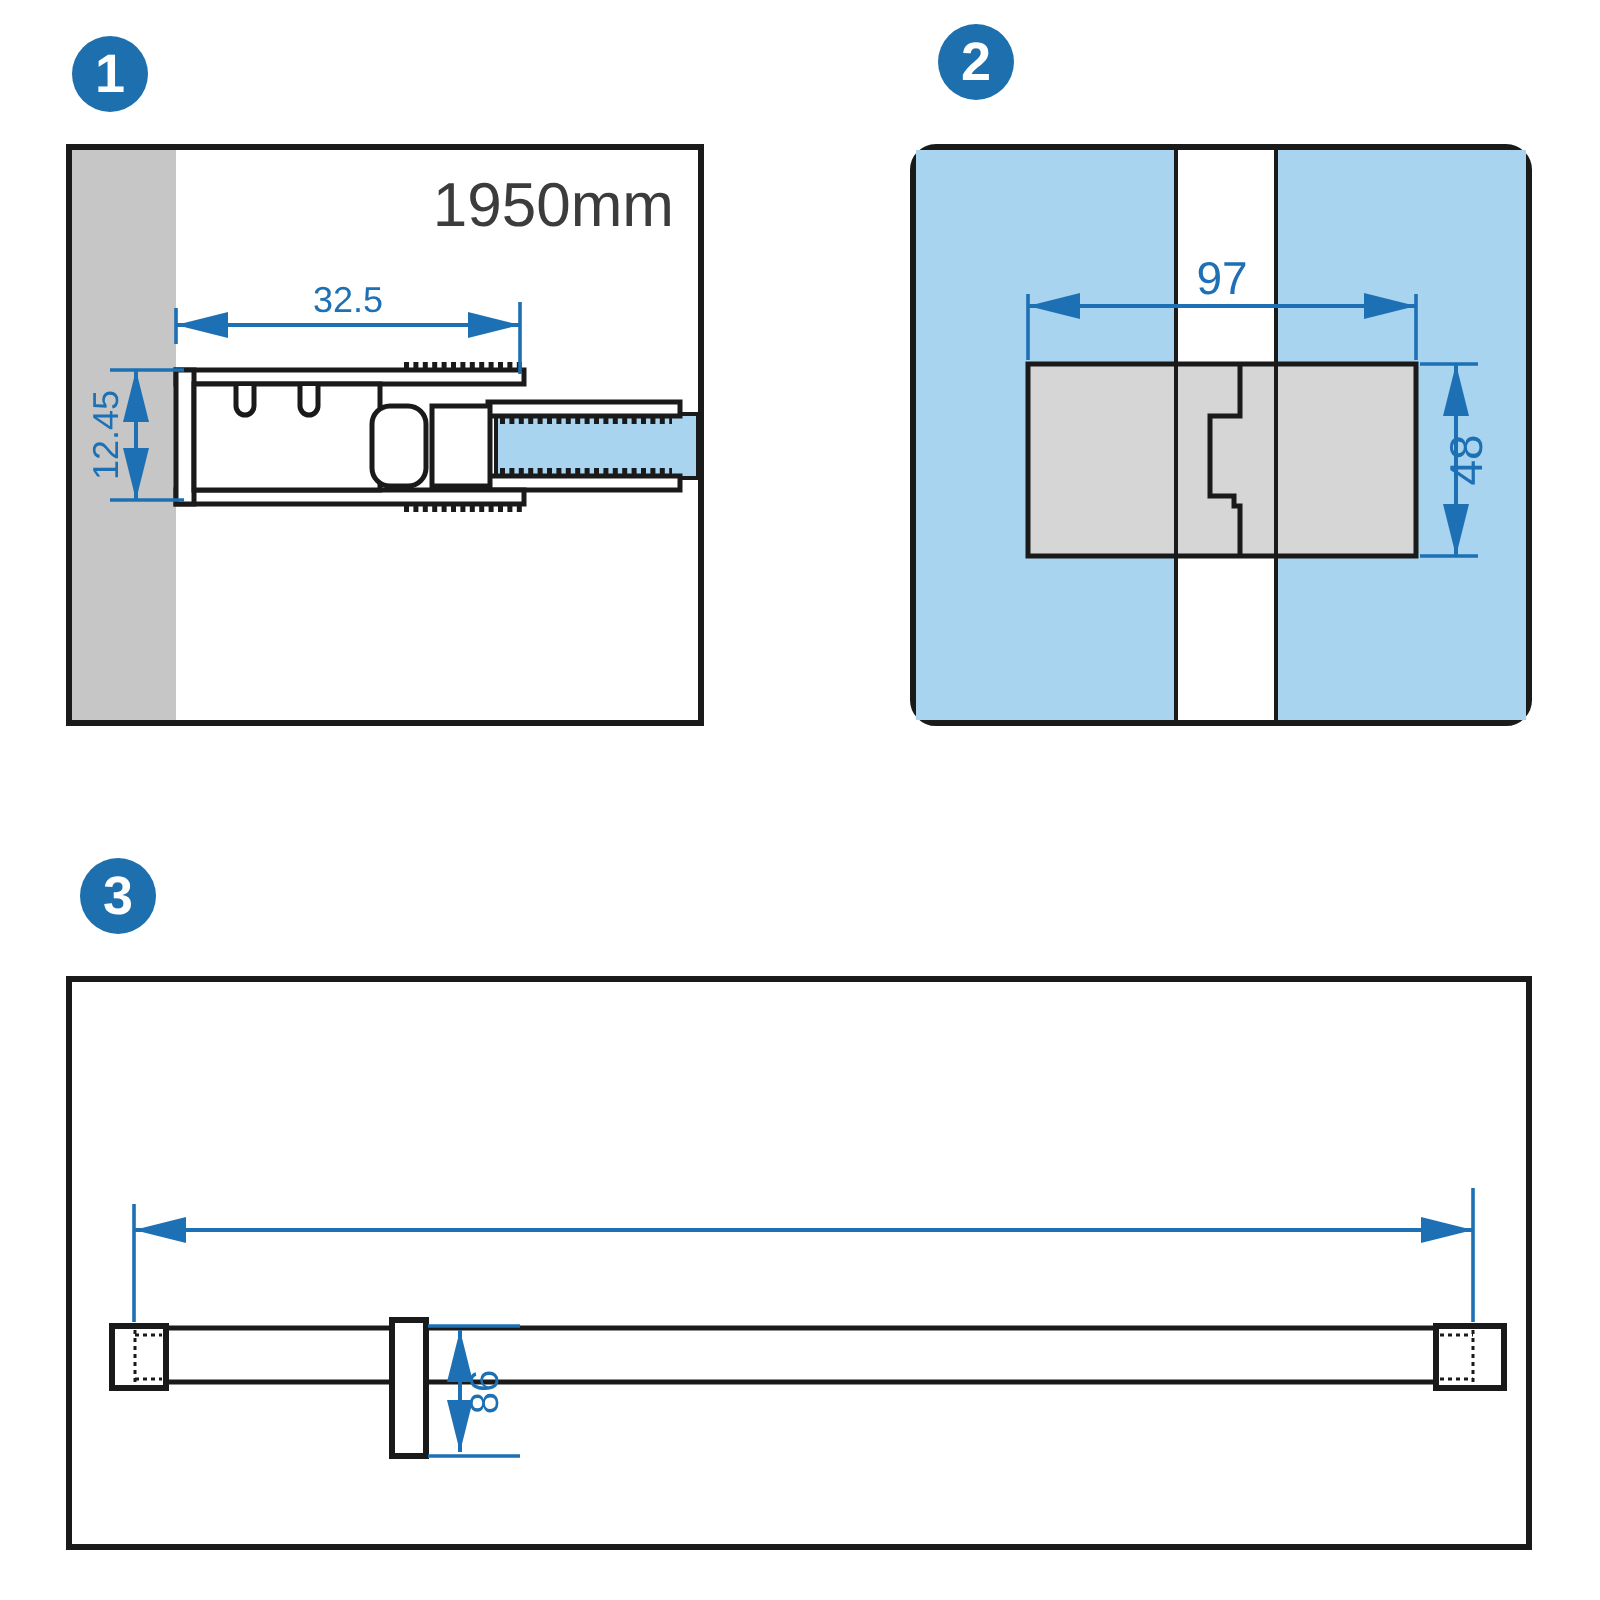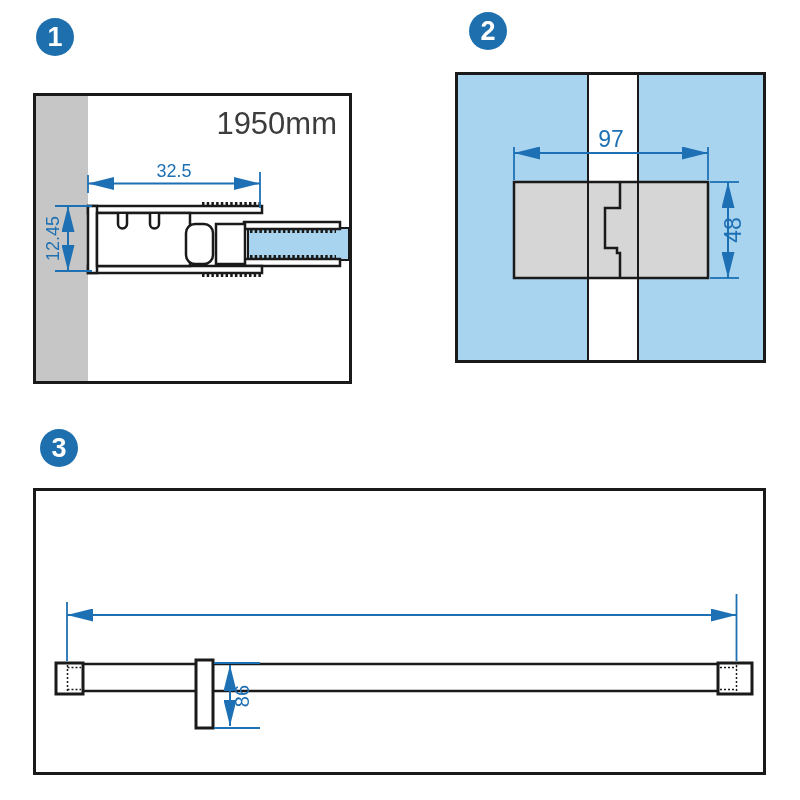--- a/index.html
+++ b/index.html
@@ -20,21 +20,21 @@
   .serration{stroke:#1a1a1a;stroke-width:3;stroke-dasharray:2.5 2.2;fill:none;}
   .dotted{stroke:#1a1a1a;stroke-width:1.5;stroke-dasharray:2 2;fill:none;}
 </style>
 </head>
 <body>
 
 <div id="stage">
 
   <div class="badge" style="left:36px;top:18px;">1</div>
 
-  <div class="panel-box" style="left:33px;top:72px;width:319px;height:291px;margin-top:21px;">
+  <div class="panel-box" style="left:33px;top:72px;width:319px;height:291px;">
     <svg width="313" height="285" viewBox="0 0 313 285">
       <defs>
         <marker id="a1" viewBox="0 0 12 6" refX="12" refY="3" markerWidth="13" markerHeight="6.5" orient="auto-start-reverse">
             <path d="M0,0 L12,3 L0,6 Z" fill="#1d70b4"></path>
           </marker>
       </defs>
 
       <rect x="0" y="0" width="52" height="285" fill="#c6c6c6"></rect>
 
       <text x="301" y="38" text-anchor="end" font-size="31" fill="#3c3c3c">1950mm</text>
@@ -79,21 +79,21 @@
         <line class="extline" x1="19" y1="110" x2="56" y2="110"></line>
         <line class="extline" x1="19" y1="175" x2="56" y2="175"></line>
         <line class="dimline" x1="32" y1="110" x2="32" y2="175" marker-start="url(#a1)" marker-end="url(#a1)"></line>
         <text class="dimtext" x="23" y="142.5" text-anchor="middle" font-size="18" transform="rotate(-90 23 142.5)">12.45</text>
       </g>
     </svg>
   </div>
 
   <div class="badge" style="left:469px;top:12px;">2</div>
 
-  <div class="panel-box" style="left:455px;top:72px;width:311px;height:291px;">
+  <div class="panel-box" style="left:455px;top:72px;width:311px;height:291px;border-radius:13px;">
     <svg width="305" height="285" viewBox="0 0 305 285">
       <defs>
         <marker id="a2" viewBox="0 0 12 6" refX="12" refY="3" markerWidth="13" markerHeight="6.5" orient="auto-start-reverse">
             <path d="M0,0 L12,3 L0,6 Z" fill="#1d70b4"></path>
           </marker>
       </defs>
 
       <rect x="0" y="0" width="305" height="285" fill="#a8d4ef"></rect>
 
       <g>

